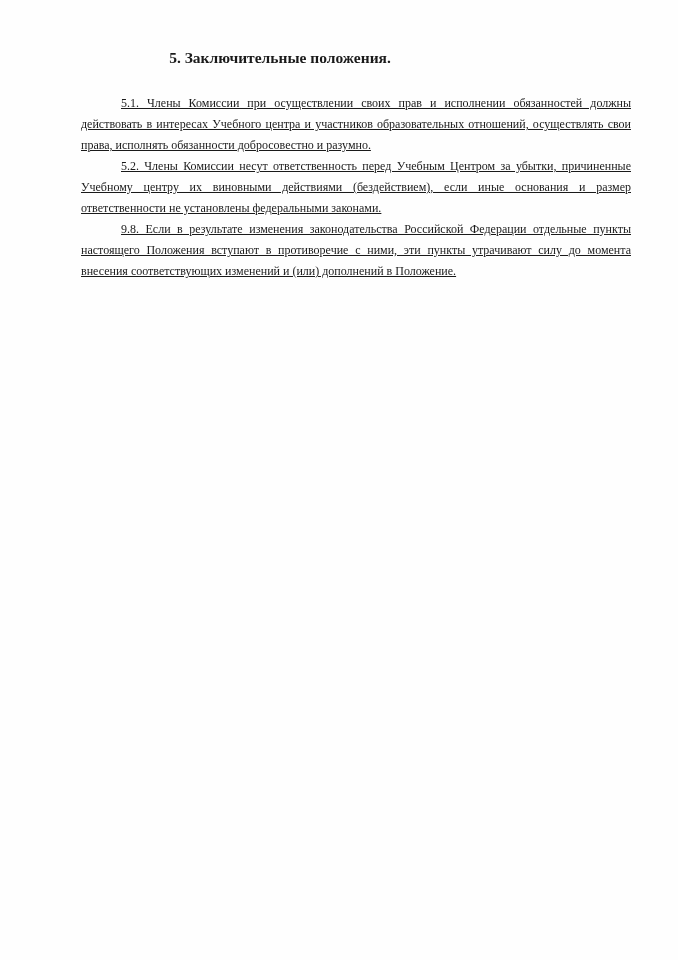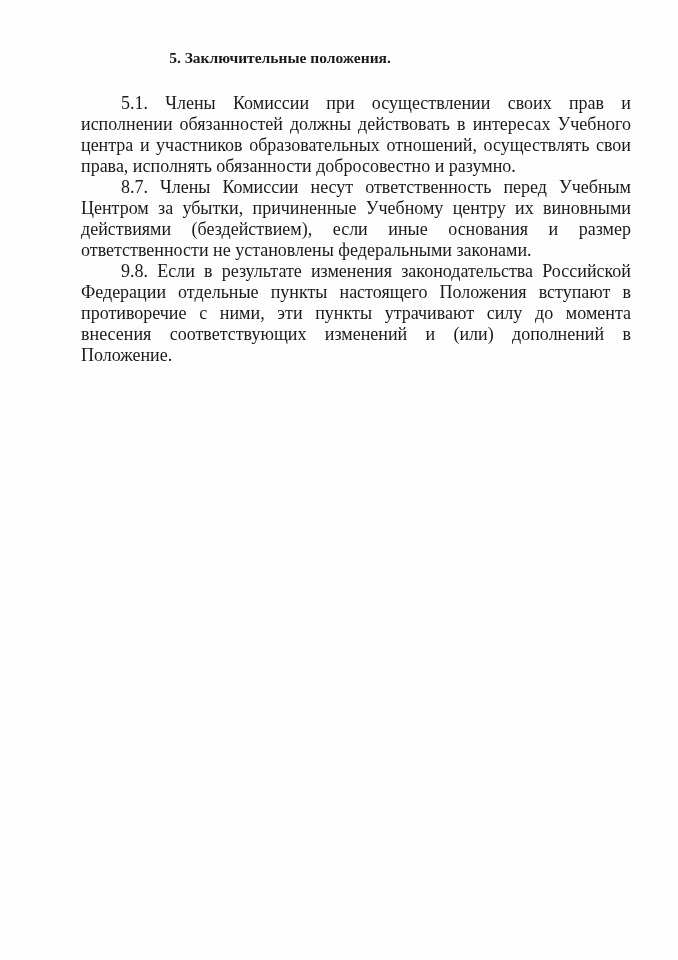--- a/index.html
+++ b/index.html
@@ -33,34 +33,35 @@
       font-size: 15.5px;
       line-height: 20px;
       padding-left: 22px;
       box-sizing: border-box;
     }
     .body-text {
       position: absolute;
       left: 81px;
       top: 93px;
       width: 550px;
-      font-size: 18px;
+      font-size: 12px;
       line-height: 21px;
+      text-decoration: underline;
     }
     .para {
       margin: 0;
       text-align: justify;
       text-indent: 40px;
       hyphens: none;
     }
   </style>
 </head>
 <body>
 
 <div class="page">
   <div class="title">5. Заключительные положения.</div>
 
   <div class="body-text">
     <p class="para">5.1. Члены Комиссии при осуществлении своих прав и исполнении обязанностей должны действовать в интересах Учебного центра и участников образовательных отношений, осуществлять свои права, исполнять обязанности добросовестно и разумно.</p>
-    <p class="para">8.7. Члены Комиссии несут ответственность перед Учебным Центром за убытки, причиненные Учебному центру их виновными действиями (бездействием), если иные основания и размер ответственности не установлены федеральными законами.</p>
+    <p class="para">5.2. Члены Комиссии несут ответственность перед Учебным Центром за убытки, причиненные Учебному центру их виновными действиями (бездействием), если иные основания и размер ответственности не установлены федеральными законами.</p>
     <p class="para">9.8. Если в результате изменения законодательства Российской Федерации отдельные пункты настоящего Положения вступают в противоречие с ними, эти пункты утрачивают силу до момента внесения соответствующих изменений и (или) дополнений в Положение.</p>
   </div>
 </div>
 
 </body></html>

